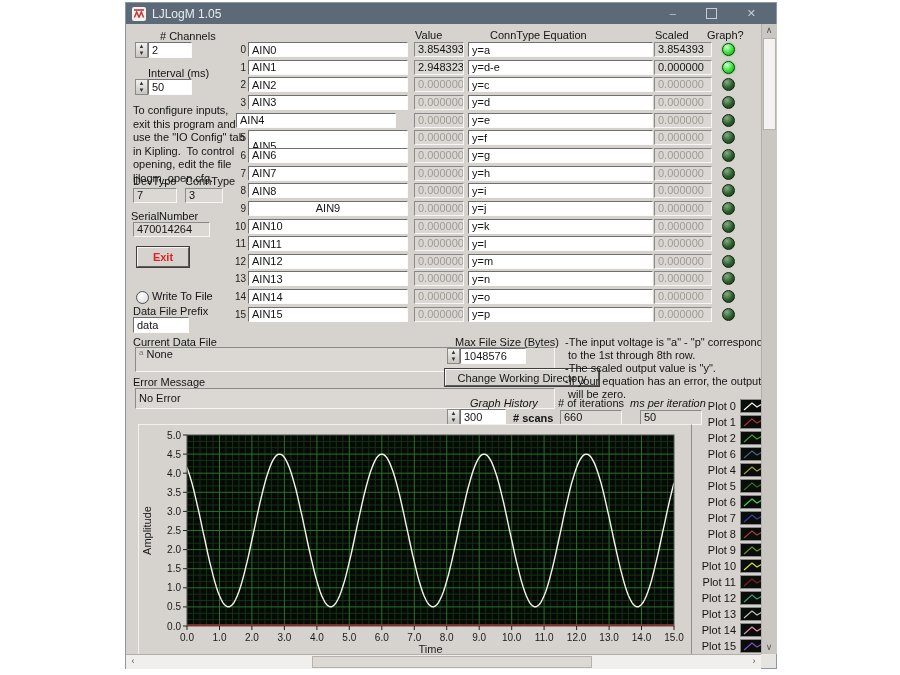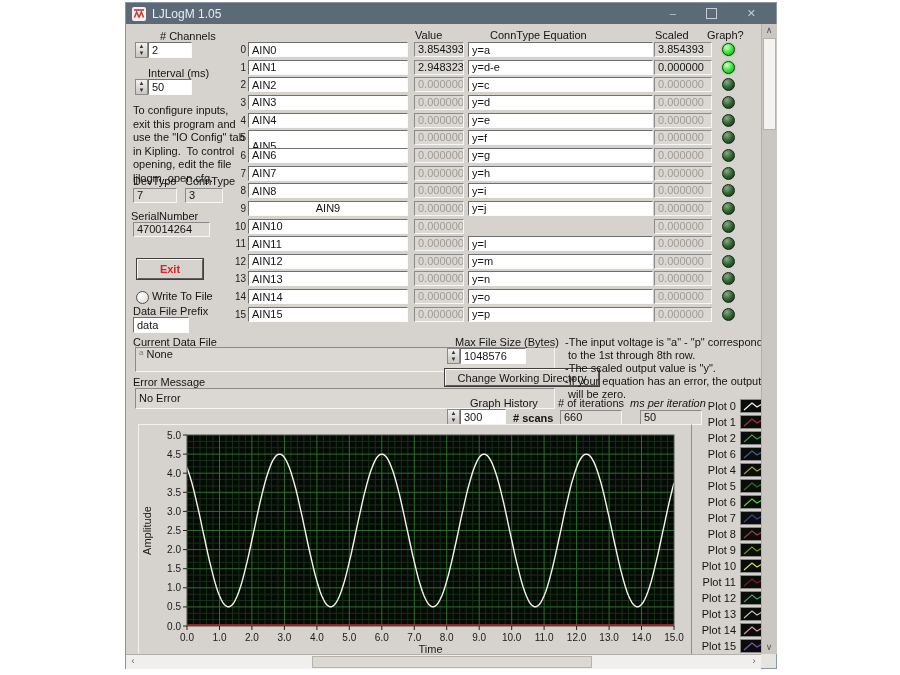--- a/index.html
+++ b/index.html
@@ -111,21 +111,21 @@
 ljlogm_open.cfg.</div>
 
       <span class="lbl" style="left:7px;top:151px;">DevType</span>
       <span class="lbl" style="left:59px;top:151px;">ConnType</span>
       <div class="ind" style="left:7px;top:164px;width:44px;height:15px;">7</div>
       <div class="ind" style="left:59px;top:164px;width:38px;height:15px;">3</div>
 
       <span class="lbl" style="left:5px;top:186px;">SerialNumber</span>
       <div class="ind" style="left:7px;top:198px;width:77px;height:15px;">470014264</div>
 
-      <div class="btn exit" style="left:11px;top:235px;width:66px;height:20px;">Exit</div>
+      <div class="btn exit" style="left:11px;top:223px;width:52px;height:20px;">Exit</div>
 
       <span class="radio" style="left:10px;top:267px;"></span>
       <span class="lbl" style="left:26px;top:266px;">Write To File</span>
 
       <span class="lbl" style="left:7px;top:281px;">Data File Prefix</span>
       <input class="fld" style="left: 7px; top: 293px; width: 56px; height: 16px;" value="data">
 
       <span class="lbl" style="left:7px;top:312px;">Current Data File</span>
       <div class="ind" style="left:9px;top:323px;width:420px;height:25px;">
         <span style="font-size:8px;color:#777;vertical-align:top;">a</span>
@@ -168,21 +168,21 @@
           <div class="trow" style="top: 70.95px;">
             <span class="rownum">3</span>
             <input class="fld" value="AIN3" style="left: 122px; top: 0px; width: 160px; height: 15px;">
             <div class="ind dim" style="left: 288px; top: 0px; width: 50px; height: 15px;">0.000000</div>
             <input class="fld" value="y=d" style="left: 342px; top: 0px; width: 185px; height: 15px;">
             <div class="ind dim" style="left: 528px; top: 0px; width: 58px; height: 15px;">0.000000</div>
             <div class="led off" style="left: 596px; top: 1px;"></div>
           </div>
           <div class="trow" style="top: 88.6px;">
             <span class="rownum">4</span>
-            <input class="fld" value="AIN4" style="left: 122px; top: 0px; width: 160px; height: 15px;">
+            <input class="fld" value="AIN4" style="left: 110px; top: 0px; width: 160px; height: 15px;">
             <div class="ind dim" style="left: 288px; top: 0px; width: 50px; height: 15px;">0.000000</div>
             <input class="fld" value="y=e" style="left: 342px; top: 0px; width: 185px; height: 15px;">
             <div class="ind dim" style="left: 528px; top: 0px; width: 58px; height: 15px;">0.000000</div>
             <div class="led off" style="left: 596px; top: 1px;"></div>
           </div>
           <div class="trow" style="top: 106.25px;">
             <span class="rownum">5</span>
             <input class="fld" value="AIN5" style="left: 122px; top: 0px; width: 160px; height: 31px;">
             <div class="ind dim" style="left: 288px; top: 0px; width: 50px; height: 15px;">0.000000</div>
             <input class="fld" value="y=f" style="left: 342px; top: 0px; width: 185px; height: 15px;">
@@ -218,20 +218,21 @@
             <input class="fld" value="AIN9" style="left: 122px; top: 0px; width: 160px; height: 15px; text-align: center;">
             <div class="ind dim" style="left: 288px; top: 0px; width: 50px; height: 15px;">0.000000</div>
             <input class="fld" value="y=j" style="left: 342px; top: 0px; width: 185px; height: 15px;">
             <div class="ind dim" style="left: 528px; top: 0px; width: 58px; height: 15px;">0.000000</div>
             <div class="led off" style="left: 596px; top: 1px;"></div>
           </div>
           <div class="trow" style="top: 194.5px;">
             <span class="rownum">10</span>
             <input class="fld" value="AIN10" style="left: 122px; top: 0px; width: 160px; height: 15px;">
             <div class="ind dim" style="left: 288px; top: 0px; width: 50px; height: 15px;">0.000000</div>
+            <input class="fld" value="y=k" style="left: 342px; top: 0px; width: 185px; height: 15px;">
             <div class="ind dim" style="left: 528px; top: 0px; width: 58px; height: 15px;">0.000000</div>
             <div class="led off" style="left: 596px; top: 1px;"></div>
           </div>
           <div class="trow" style="top: 212.15px;">
             <span class="rownum">11</span>
             <input class="fld" value="AIN11" style="left: 122px; top: 0px; width: 160px; height: 15px;">
             <div class="ind dim" style="left: 288px; top: 0px; width: 50px; height: 15px;">0.000000</div>
             <input class="fld" value="y=l" style="left: 342px; top: 0px; width: 185px; height: 15px;">
             <div class="ind dim" style="left: 528px; top: 0px; width: 58px; height: 15px;">0.000000</div>
             <div class="led off" style="left: 596px; top: 1px;"></div>
@@ -279,21 +280,21 @@
         <input class="fld" style="width: 66px; height: 16px;" value="1048576">
       </span>
       <div class="btn" style="left:319px;top:345px;width:154px;height:17px;">Change Working Directory</div>
 
       <div class="note" style="left:439px;top:312px;">-The input voltage is "a" - "p" corresponding
  to the 1st through 8th row.
 -The scaled output value is "y".
 -If your equation has an error, the output
  will be zero.</div>
 
-      <span class="lbl" style="left:344px;top:373px;">Graph History</span>
+      <span class="lbl" style="left:344px;top:373px;font-style:italic;">Graph History</span>
       <span class="spin" style="left:321px;top:385px;">
         <span class="spinarrows">
             <span>▲</span>
             <span>▼</span>
           </span>
         <input class="fld" style="width: 46px; height: 16px;" value="300">
       </span>
       <span class="lbl" style="left:387px;top:388px;font-weight:bold;"># scans</span>
 
       <span class="lbl" style="left:432px;top:373px;"># of iterations</span>

